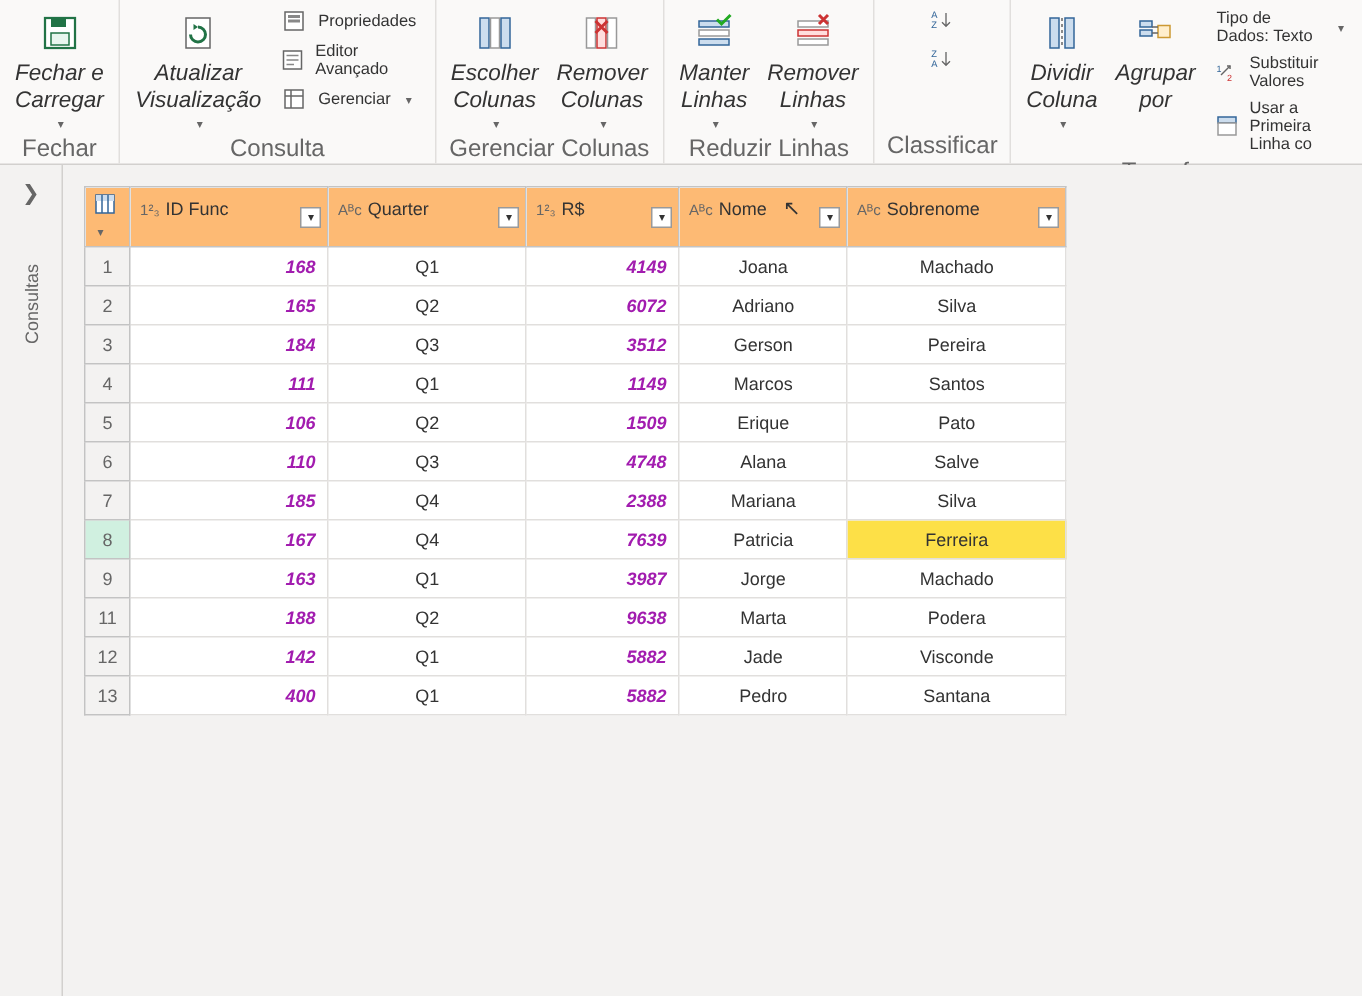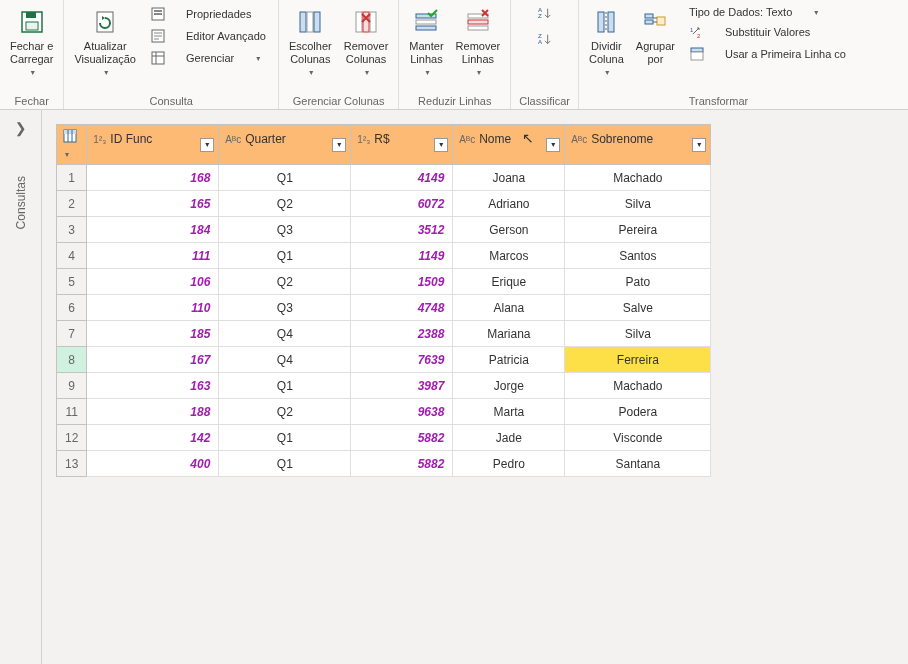--- a/index.html
+++ b/index.html
@@ -2,25 +2,25 @@
 <html><head>
 <meta charset="utf-8">
 <style>
   * { box-sizing: border-box; margin: 0; padding: 0; }
   body { font-family: "Segoe UI", Tahoma, sans-serif; font-size: 12px; background: #f3f2f1; color: #333; width: 908px; height: 664px; overflow: hidden; }
   
   
   .ribbon { display: flex; height: 110px; background: #faf9f8; border-bottom: 1px solid #d2d0ce; }
   .ribbon-group { display: flex; flex-direction: column; justify-content: space-between; align-items: center; padding: 4px 8px 2px 8px; border-right: 1px solid #e1dfdd; }
   .ribbon-group-content { display: flex; align-items: flex-start; gap: 8px; flex: 1; }
-  .ribbon-group-label { font-size: 11px; color: #666; padding-top: 2px; }
+  .ribbon-group-label { font-size: 16px; color: #666; padding-top: 2px; }
   .ribbon-btn-big { display: flex; flex-direction: column; align-items: center; gap: 2px; cursor: pointer; padding: 2px; }
   .ribbon-btn-big .icon { width: 32px; height: 32px; display: flex; align-items: center; justify-content: center; }
-  .ribbon-btn-big .lbl { font-size: 11px; text-align: center; line-height: 1.2; }
-  .ribbon-btn-small { display: flex; align-items: center; gap: 20px; cursor: pointer; padding: 2px 4px; font-size: 11px; }
+  .ribbon-btn-big .lbl { font-size: 15px; text-align: center; line-height: 1.2; font-style: italic; }
+  .ribbon-btn-small { display: flex; align-items: center; gap: 8px; cursor: pointer; padding: 2px 4px; font-size: 11px; }
   .ribbon-btn-small .icon { width: 16px; height: 16px; display: flex; align-items: center; justify-content: center; }
   .ribbon-col { display: flex; flex-direction: column; gap: 2px; justify-content: flex-start; }
   .caret { font-size: 8px; color: #666; margin-left: 2px; }
   
   
   .main { display: flex; height: calc(100% - 110px); }
   .sidebar { width: 42px; background: #f3f2f1; border-right: 1px solid #d2d0ce; display: flex; flex-direction: column; align-items: center; padding-top: 10px; gap: 40px; }
   .sidebar-collapse { cursor: pointer; color: #666; font-size: 14px; }
   .sidebar-label { writing-mode: vertical-lr; transform: rotate(180deg); font-size: 12px; color: #666; cursor: pointer; }
   

